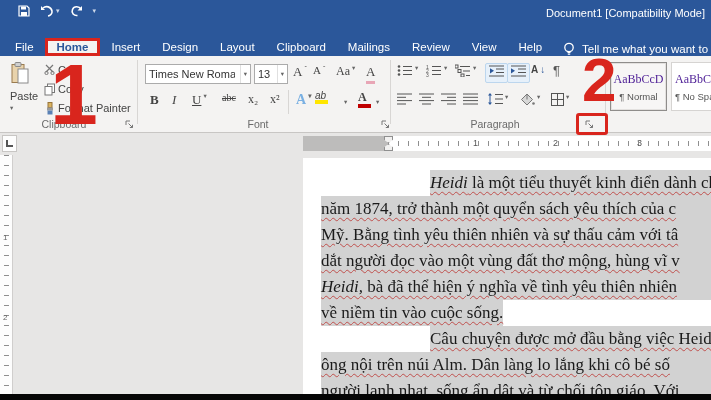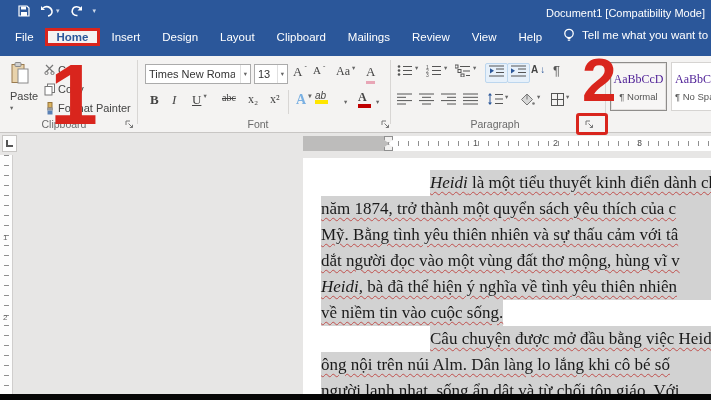--- a/index.html
+++ b/index.html
@@ -8,21 +8,21 @@
     position:relative; width:711px; height:400px; overflow:hidden;
     background:#e7e6e5; font-family:"Liberation Sans", sans-serif;
     -webkit-font-smoothing:antialiased;
   }
   
   .titlebar { position:absolute; left:0; top:0; width:711px; height:28px; background:#2b579a; }
   .qat { position:absolute; left:18px; top:5px; display:flex; align-items:center; gap:10px; color:#fff; }
   .qat .mini-arrow { font-size:7px; color:#cfd9ea; }
   .win-title { position:absolute; right:6px; top:7px; color:#fff; font-size:11px; }
   
-  .tabrow { position:absolute; left:0; top:28px; width:711px; height:28px; background:#2b579a; display:flex; align-items:flex-start; }
+  .tabrow { position:absolute; left:0; top:28px; width:711px; height:28px; background:#2b579a; display:flex; align-items:flex-end; }
   .tab { color:#fff; font-size:11.5px; padding:0 11px; display:flex; align-items:center; white-space:nowrap; }
   .tab.active { background:#f4f3f2; color:#2b579a; border:3px solid #d9251d; padding:0 9px; font-weight:bold; }
   .tellme { display:flex; align-items:center; gap:7px; color:#fff; font-size:11.5px; margin-left:10px; white-space:nowrap; }
   
   .ribbon { position:absolute; left:0; top:56px; width:711px; height:77px; background:#f4f3f2; border-bottom:1px solid #c8c6c4; }
   .vsep { position:absolute; top:4px; height:64px; width:1px; background:#d8d6d4; }
   .grp-label { position:absolute; top:62px; font-size:10.5px; color:#6a6a6a; text-align:center; }
   .launcher { position:absolute; top:61px; width:14px; height:14px; display:flex; align-items:center; justify-content:center; }
   .rbtn { position:absolute; display:flex; gap:2px; font-size:11px; color:#444; height:20px; }
   .dd { font-size:6.5px; color:#666; }

